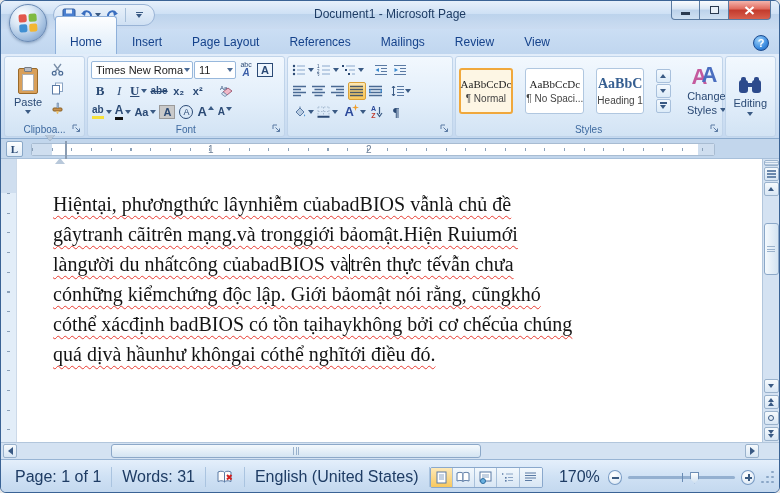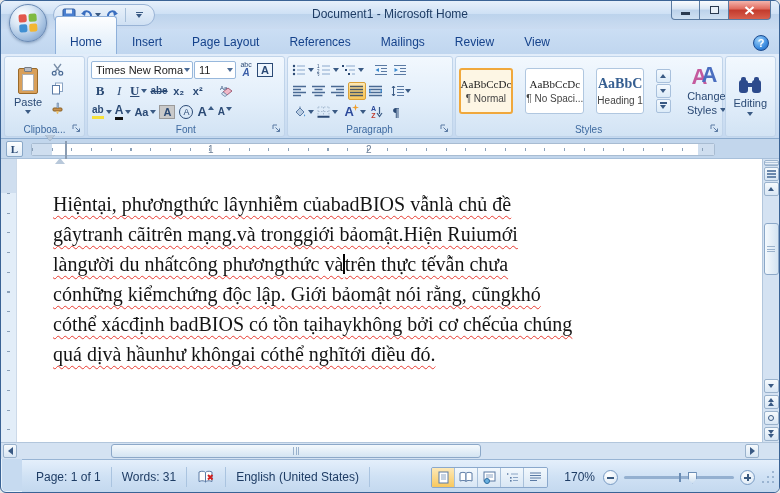--- a/index.html
+++ b/index.html
@@ -178,21 +178,21 @@
   .hs-btn { position:absolute; top:1px; width:14px; height:14px; border:1px solid #9ab2cc; border-radius:2px;
             background:linear-gradient(#f6fafd,#d8e6f4); display:flex; align-items:center; justify-content:center; cursor:pointer; }
   .tri-left { width:0;height:0;border-top:4px solid transparent;border-bottom:4px solid transparent;border-right:5px solid #3a5a84; }
   .tri-right{ width:0;height:0;border-top:4px solid transparent;border-bottom:4px solid transparent;border-left:5px solid #3a5a84; }
   .hs-thumb { position:absolute; top:1px; left:110px; width:370px; height:14px; border:1px solid #8ca8c8; border-radius:3px;
               background:linear-gradient(#f4f9fd,#d4e4f2); cursor:grab; display:flex; align-items:center; justify-content:center; }
   .grip-lines-h { width:7px; height:8px; background:repeating-linear-gradient(90deg,#9ab2cc 0 1px,transparent 1px 2.5px); }
 
   
   .statusbar { height:35px; background:linear-gradient(#e4effb,#cfe1f4 50%,#c2d7ee); border-top:1px solid #98b4d4;
-               display:flex; align-items:center; font-size:12px; color:#1e3c64; padding:0 4px;margin-left:21px; }
+               display:flex; align-items:center; font-size:16px; color:#1e3c64; padding:0 4px; }
   .st-item { padding:0 10px; height:20px; display:flex; align-items:center; border-right:1px solid #aac4e0; cursor:pointer; white-space:nowrap; }
   .st-spacer { flex:1; }
   .viewbtns { display:flex; border:1px solid #8aa8cc; border-radius:2px; overflow:hidden; margin-right:8px; }
   .vb { width:23px; height:19px; display:flex; align-items:center; justify-content:center; cursor:pointer;
         background:linear-gradient(#f2f8fd,#d8e6f4); border-right:1px solid #a8c0da; }
   .vb:last-child { border-right:none; }
   .vb.active { background:linear-gradient(#fde9b8,#f8c85e); }
   .zoom-label { margin:0 8px; cursor:pointer; }
   .zbtn { width:15px; height:15px; border-radius:50%; border:1px solid #7a9cc4;
           background:radial-gradient(circle at 35% 30%,#fff,#d8e6f4); position:relative; cursor:pointer; }
@@ -243,21 +243,21 @@
           <path d="M10 4 C8 1.5 3 1.5 2 6 C1.5 9 4 10.5 6 10.5" fill="none" stroke="#3a6ebf" stroke-width="2"></path>
           <path d="M12 4.5 L7 2.2 L8 7 Z" fill="#3a6ebf"></path>
         </svg>
       </span>
       <span class="qat-sep"></span>
       <span class="qat-btn qat-more">
         <b></b>
         <span class="caret-down"></span>
       </span>
     </div>
-    <div class="win-title">Document1 - Microsoft Home</div>
+    <div class="win-title">Document1 - Microsoft Page</div>
     <div class="win-controls">
       <div class="wc wc-min">
           <span class="ic-min"></span>
         </div>
       <div class="wc wc-restore">
           <span class="ic-restore"></span>
         </div>
       <div class="wc wc-close">
         <svg width="11" height="9" viewBox="0 0 11 9">
           <path d="M1.5 1 L9.5 8 M9.5 1 L1.5 8" stroke="#fff" stroke-width="2.2"></path>
@@ -500,21 +500,20 @@
           <span class="stack2" style="font-size:7px;font-weight:bold">
             <span style="color:#2c4a9c">A</span>
             <span style="color:#c03a2c">Z</span>
           </span>
           <svg width="7" height="12" viewBox="0 0 7 12">
             <path d="M3.5 1 V8 M1 7 L3.5 10.5 L6 7" stroke="#3a5a84" fill="none" stroke-width="1.2"></path>
           </svg>
         </span>
         <span class="rbtn" style="font-size:13px;font-weight:bold;font-family:'Liberation Serif',serif">¶</span>
       </div>
-      <span class="rg-label">Paragraph</span>
       <span class="launcher">
         <svg width="9" height="9" viewBox="0 0 9 9">
             <path d="M1 1 H5 M1 1 V5 M3.5 3.5 L7.5 7.5 M7.5 4.5 V7.5 H4.5" stroke="#5a7aa4" fill="none"></path>
           </svg>
       </span>
     </div>
 
     <div class="rgroup g-styles">
       <div class="styles-body">
         <div class="style-card sel">
@@ -594,21 +593,21 @@
 
   <div class="docarea">
     <div class="vruler">
       <span class="vmargin"></span>
       <span class="vticks"></span>
     </div>
     <div class="page">
       <div class="doctext">
         <div class="line"><span class="sp">Hiệntại, phươngthức lâynhiễm củabadBIOS vẫnlà chủ đề</span></div>
         <div class="line"><span class="sp">gâytranh cãitrên mạng.và tronggiới bảomật.Hiện Ruiumới</span></div>
-        <div class="line"><span class="sp">làngười du nhấtcông phươngthức và</span><span class="cursor"></span><span class="sp">trên thực tếvẫn chưa</span></div>
+        <div class="line"><span class="sp">làngười du nhấtcông củabadBIOS và</span><span class="cursor"></span><span class="sp">trên thực tếvẫn chưa</span></div>
         <div class="line"><span class="sp">cónhững kiểmchứng độc lập. Giới bảomật nói rằng, cũngkhó</span></div>
         <div class="line"><span class="sp">cóthể xácđịnh badBIOS có tồn tạihaykhông bởi cơ chếcủa chúng</span></div>
         <div class="line"><span class="sp">quá dịvà hầunhư khôngai cóthể nghĩtới điều đó.</span></div>
       </div>
     </div>
     <div class="vscroll">
       <span class="split-handle"></span>
       <span class="ruler-toggle">
           <i></i>
           <i></i>

